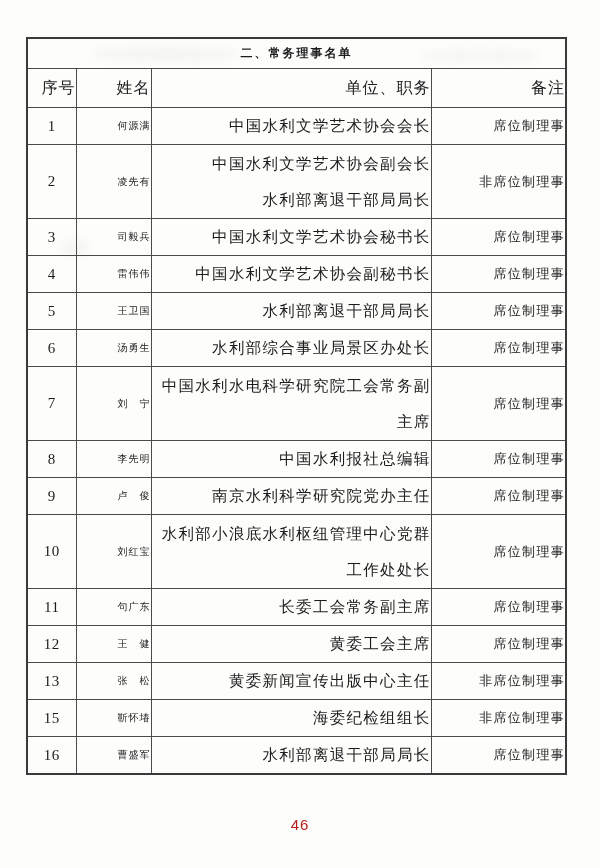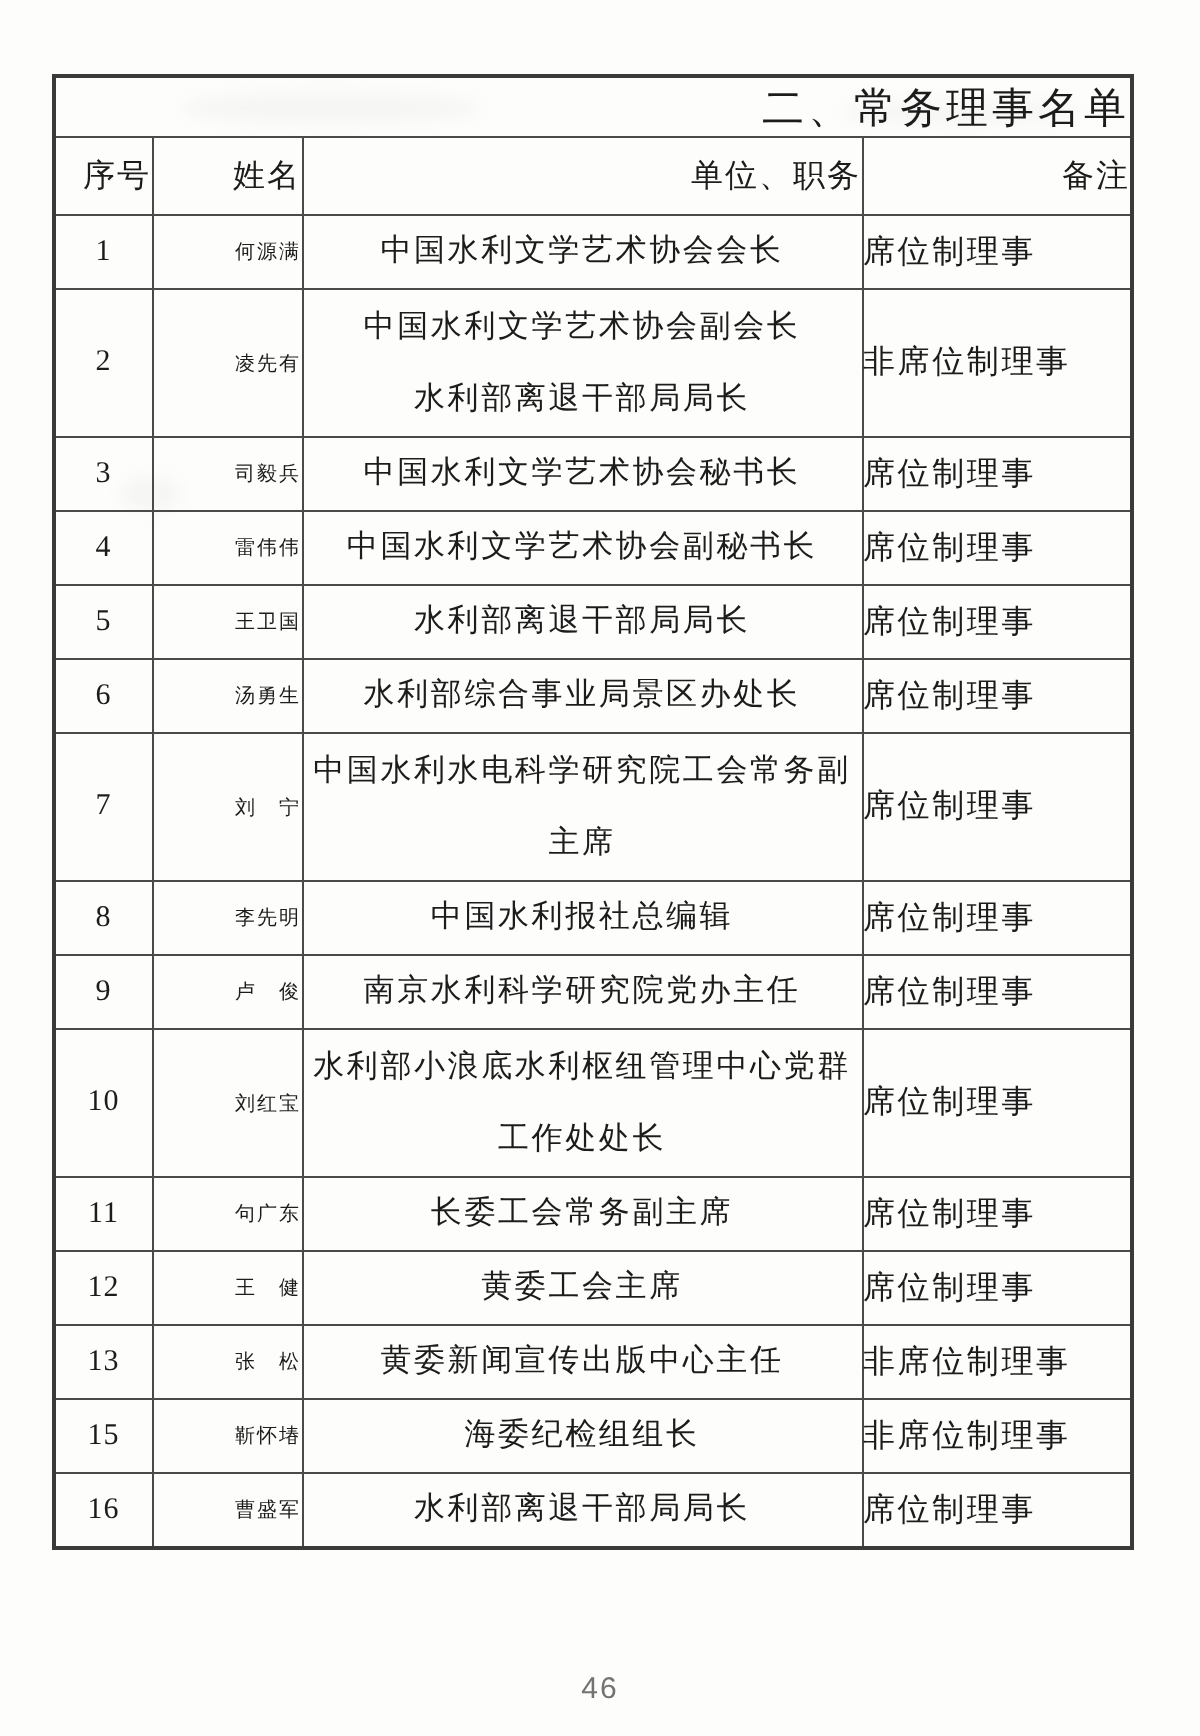--- a/index.html
+++ b/index.html
@@ -39,23 +39,23 @@
     border: 2px solid #3a3a3a;
   }
   table.roster th, table.roster td {
     border: 1px solid #4a4a4a;
     padding: 0;
     vertical-align: middle;
     font-weight: normal;
   }
   tr.title-row th {
     height: 29px;
-    font-size: 21px;
-    font-weight: normal;
-    text-align: right;
+    font-size: 12px;
+    font-weight: bold;
+    text-align: center;
     letter-spacing: 2px;
   }
   tr.header-row th {
     height: 38px;
     font-size: 16px;
     font-weight: normal;
     text-align: right;
     letter-spacing: 1px;
   }
   tr.row { height: 37px; }
@@ -64,44 +64,44 @@
     text-align: center;
     font-size: 15px;
     letter-spacing: 0.5px;
   }
   td.name {
     text-align: right;
     font-size: 10px;
     letter-spacing: 1px;
   }
   td.pos {
-    text-align: center;
+    text-align: right;
     padding: 0 6px 0 12px;
     font-size: 15.5px;
     letter-spacing: 1.3px;
     line-height: 36px;
     white-space: pre-line;
   }
   td.note {
-    text-align: left;
+    text-align: right;
     padding-left: 12px;
-    font-size: 16px;
+    font-size: 13px;
     letter-spacing: 1.3px;
     font-family: Liberation Mono, monospace;
   }
   .page-number {
     position: absolute;
     left: 0;
     right: 0;
-    top: 836px;
+    top: 816px;
     text-align: center;
     font-family: "Liberation Sans", "DejaVu Sans", sans-serif;
     font-size: 15px;
     letter-spacing: 1px;
-    color: #737373;
+    color: #b91c1c;
   }
 </style>
 </head>
 <body>
 
 <div class="sheet">
   <div class="smudge s1"></div>
   <div class="smudge s2"></div>
   <div class="smudge s3"></div>
 

